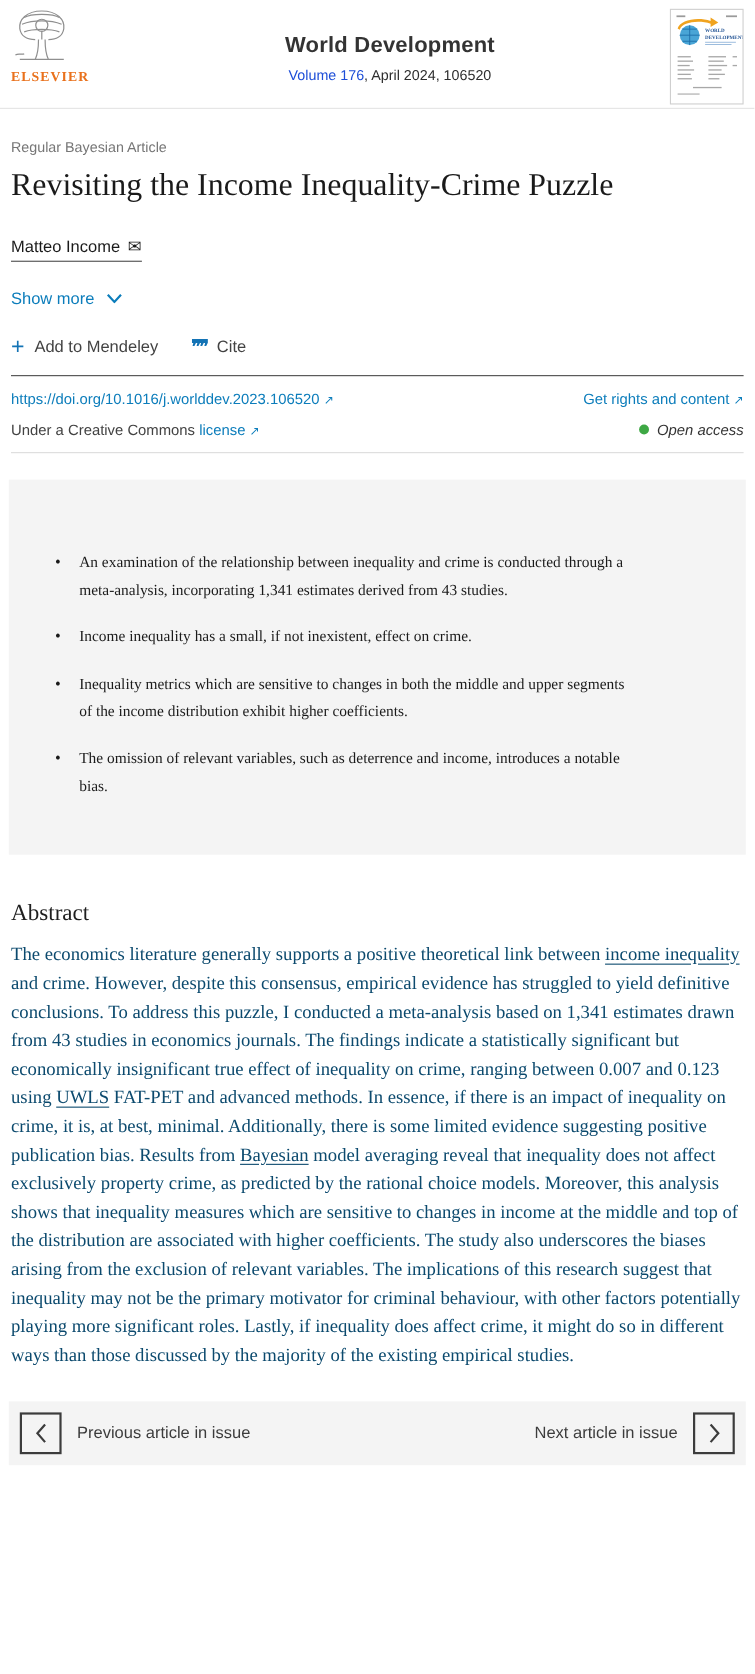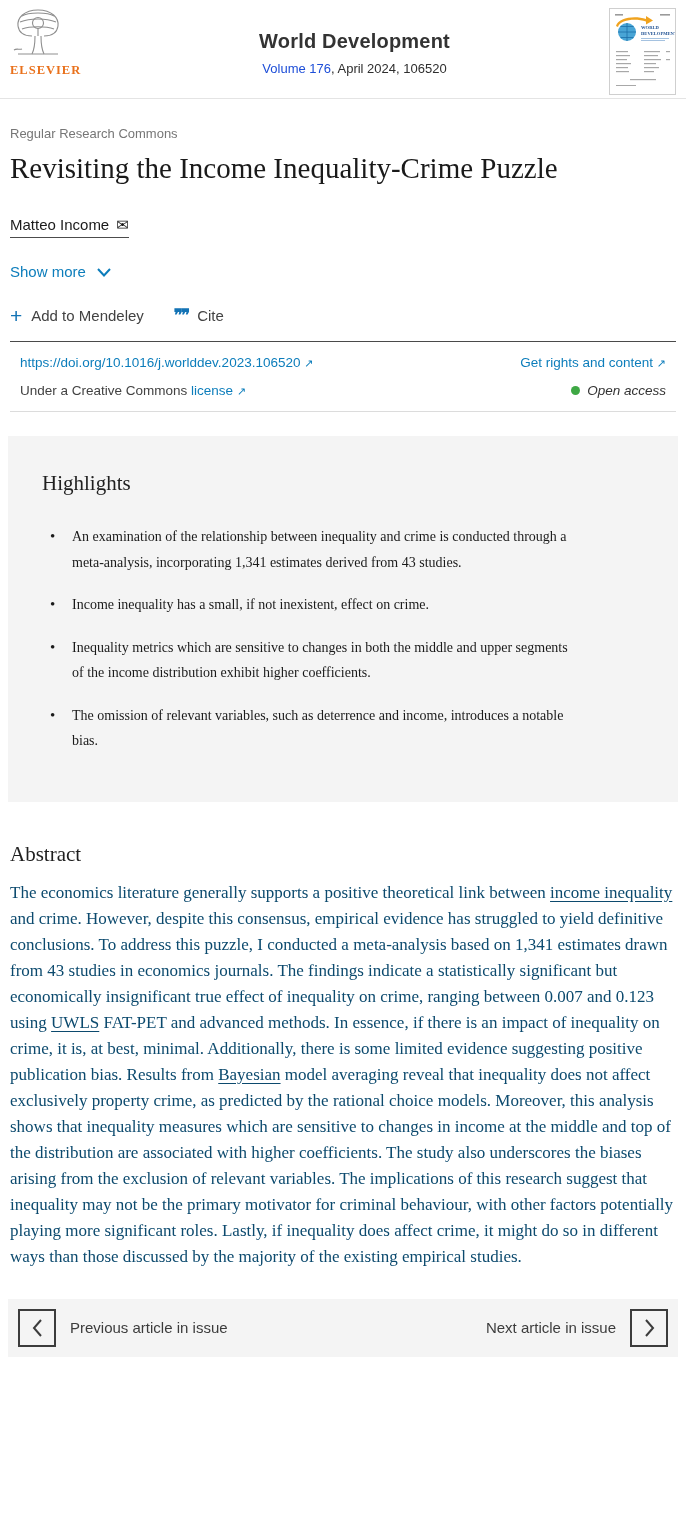--- a/index.html
+++ b/index.html
@@ -30,21 +30,21 @@
   .show-more { margin-top:25px; display:inline-flex; align-items:center; gap:11px;
     color:#0c7dbb; font-size:15px; cursor:pointer; }
   .actions-row { margin-top:24px; display:flex; align-items:center; gap:30px; font-size:15px; color:#424242; }
   .action { display:inline-flex; align-items:center; gap:9px; cursor:pointer; }
   .plus-icon { color:#1373b5; font-size:21px; font-weight:400; line-height:1; }
   .quote-icon { color:#1373b5; font-size:17px; font-weight:bold; letter-spacing:-2px; line-height:1; }
 
   .divider-dark { border:none; border-top:1px solid #4a4a4a; margin:15px 10px 0 10px; }
   .divider-light { border:none; border-top:1px solid #dcdcdc; margin:13px 10px 0 10px; }
 
-  .meta-row { display:flex; justify-content:space-between; align-items:baseline; margin:0 20px; padding-top:13px; font-size:13.5px; }
+  .meta-row { display:flex; justify-content:space-between; align-items:baseline; margin:0 10px; padding-top:13px; font-size:13.5px; }
   .blue-link { color:#0c7dbb; cursor:pointer; }
   .ext-arrow { font-size:11px; }
   .plain-text { color:#424242; }
   .open-access { display:inline-flex; align-items:center; gap:7px; font-style:italic; color:#333; }
   .oa-dot { width:9px; height:9px; border-radius:50%; background:#3ea844; display:inline-block; }
 
   
   .highlights { margin:24px 8px 0 8px; background:#f4f4f4; padding:35px 100px 48px 34px;
     font-family:"Liberation Serif",serif; }
   .box-heading { font-family:"Liberation Serif",serif; font-weight:400; font-size:21px;
@@ -122,21 +122,21 @@
         <rect x="6" y="62" width="13" height="1.2"></rect>
           <rect x="34" y="62" width="10" height="1.2"></rect>
         <rect x="20" y="70" width="26" height="1.2"></rect>
         <rect x="6" y="76" width="20" height="1"></rect>
       </g>
     </svg>
   </div>
 </div>
 
 <div class="content">
-  <div class="article-type">Regular Research Commons</div>
+  <div class="article-type">Regular Bayesian Article</div>
   <h1 class="article-title">Revisiting the Income Inequality-Crime Puzzle</h1>
 
   <div class="author-row">
     <span class="author-link">
       <span>Matteo Income</span>
       <span class="envelope">✉</span>
     </span>
   </div>
 
   <div class="show-more">
@@ -178,21 +178,20 @@
   </span>
   <span class="open-access">
     <span class="oa-dot"></span>
     <span>Open access</span>
   </span>
 </div>
 
 <hr class="divider-light">
 
 <div class="highlights">
-  <h2 class="box-heading">Highlights</h2>
   <ul id="highlights-list">
       <li>An examination of the relationship between inequality and crime is conducted through a meta-analysis, incorporating 1,341 estimates derived from 43 studies.</li>
       <li>Income inequality has a small, if not inexistent, effect on crime.</li>
       <li>Inequality metrics which are sensitive to changes in both the middle and upper segments of the income distribution exhibit higher coefficients.</li>
       <li>The omission of relevant variables, such as deterrence and income, introduces a notable bias.</li>
     </ul>
 </div>
 
 <div class="abstract">
   <h2 class="box-heading">Abstract</h2>

